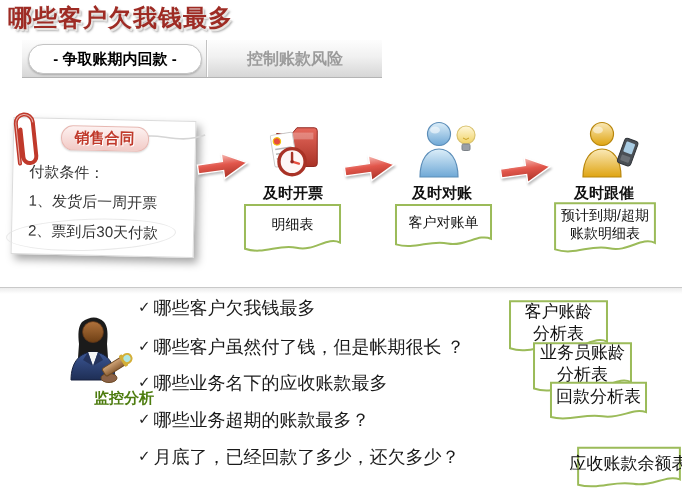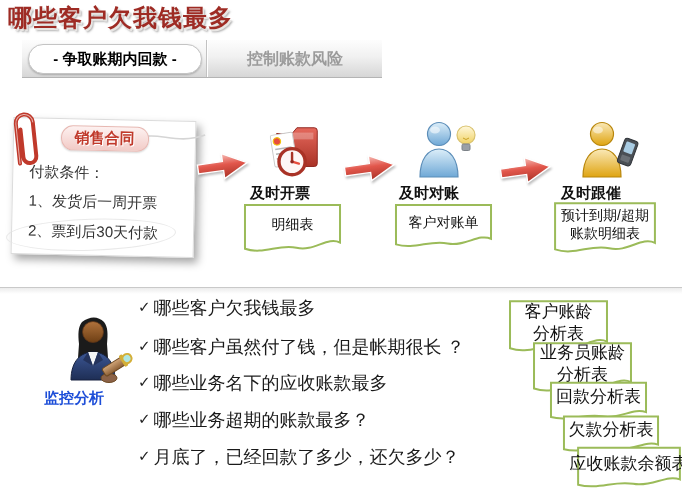--- a/index.html
+++ b/index.html
@@ -29,39 +29,39 @@
     font-size:15px;font-weight:bold;color:#C0392B;white-space:nowrap;
     background:linear-gradient(180deg,#fdf1f0,#f2cbc7);border:1px solid #e7b7b1;border-radius:12px;
     text-shadow:1px 1px 0 #fff;box-shadow:0 1px 2px rgba(0,0,0,.18);}
   .contract-line{position:absolute;left:16px;font-size:15px;color:#333;white-space:nowrap;}
   .curl{position:absolute;right:-12px;top:8px;width:74px;height:20px;overflow:visible;}
   .card-swirl{position:absolute;left:-6px;bottom:4px;width:168px;height:30px;border:1px solid #e3e3e3;
     border-radius:50%;transform:rotate(-3deg);opacity:.8;}
 
   
   .step-icon{position:absolute;}
-  .step-label{position:absolute;width:86px;text-align:left;font-size:15px;font-weight:bold;color:#111;white-space:nowrap;}
+  .step-label{position:absolute;width:86px;text-align:center;font-size:15px;font-weight:bold;color:#111;white-space:nowrap;}
   .farrow{position:absolute;width:54px;height:38px;filter:drop-shadow(1px 2px 1px rgba(0,0,0,.25));}
 
   
   .report-box{position:absolute;}
   .report-box svg.shape{position:absolute;left:0;top:0;width:100%;height:100%;}
   .rb-text{position:absolute;left:0;top:0;right:0;bottom:0;display:flex;flex-direction:column;
     align-items:center;justify-content:center;padding-bottom:9px;font-size:14px;line-height:1.3;
     color:#111;text-align:center;white-space:nowrap;}
 
   
   .section-split{position:absolute;left:0;top:287px;width:682px;height:1px;background:#c9c9c9;}
   .split-shade{position:absolute;left:0;top:288px;width:682px;height:6px;
     background:linear-gradient(180deg,#ececec,#ffffff);}
 
   
   .analyst-icon{position:absolute;left:62px;top:314px;width:74px;height:74px;}
-  .analyst-label{position:absolute;left:44px;top:389px;width:110px;text-align:left;
-    font-size:15px;font-weight:bold;color:#1d4ed8;}
+  .analyst-label{position:absolute;left:44px;top:389px;width:110px;text-align:right;
+    font-size:15px;font-weight:bold;color:#4d7c0f;}
   .q-row{position:absolute;left:138px;display:flex;align-items:flex-start;font-size:18px;color:#1a1a1a;white-space:nowrap;}
   .q-check{font-size:15px;margin:2px 3px 0 0;color:#222;}
 
   .stack-card .rb-text{font-size:17px;padding-bottom:8px;}
 </style>
 </head>
 <body>
 
 <div class="stage">
 
@@ -265,29 +265,20 @@
   </div>
   <div class="report-box stack-card" style="left:549px;top:381px;width:99px;height:41px;z-index:3">
     <svg class="shape" viewBox="0 0 100 50" preserveAspectRatio="none">
       <path d="M2 2 L98 2 L98 38 C85 32 72 47 54 43 C36 39 21 50 2 44 Z" fill="#fff" stroke="#9BBB59" stroke-width="2" vector-effect="non-scaling-stroke"></path>
     </svg>
     <div class="rb-text">
       <div>回款分析表</div>
         <div></div>
     </div>
   </div>
-  <div class="report-box stack-card" style="left:562px;top:415px;width:98px;height:39px;z-index:4">
-    <svg class="shape" viewBox="0 0 100 50" preserveAspectRatio="none">
-      <path d="M2 2 L98 2 L98 38 C85 32 72 47 54 43 C36 39 21 50 2 44 Z" fill="#fff" stroke="#9BBB59" stroke-width="2" vector-effect="non-scaling-stroke"></path>
-    </svg>
-    <div class="rb-text">
-      <div>欠款分析表</div>
-        <div></div>
-    </div>
-  </div>
   <div class="report-box stack-card" style="left:576px;top:446px;width:106px;height:44px;z-index:5">
     <svg class="shape" viewBox="0 0 100 50" preserveAspectRatio="none">
       <path d="M2 2 L98 2 L98 38 C85 32 72 47 54 43 C36 39 21 50 2 44 Z" fill="#fff" stroke="#9BBB59" stroke-width="2" vector-effect="non-scaling-stroke"></path>
     </svg>
     <div class="rb-text">
       <div>应收账款余额表</div>
         <div></div>
     </div>
   </div>
 

